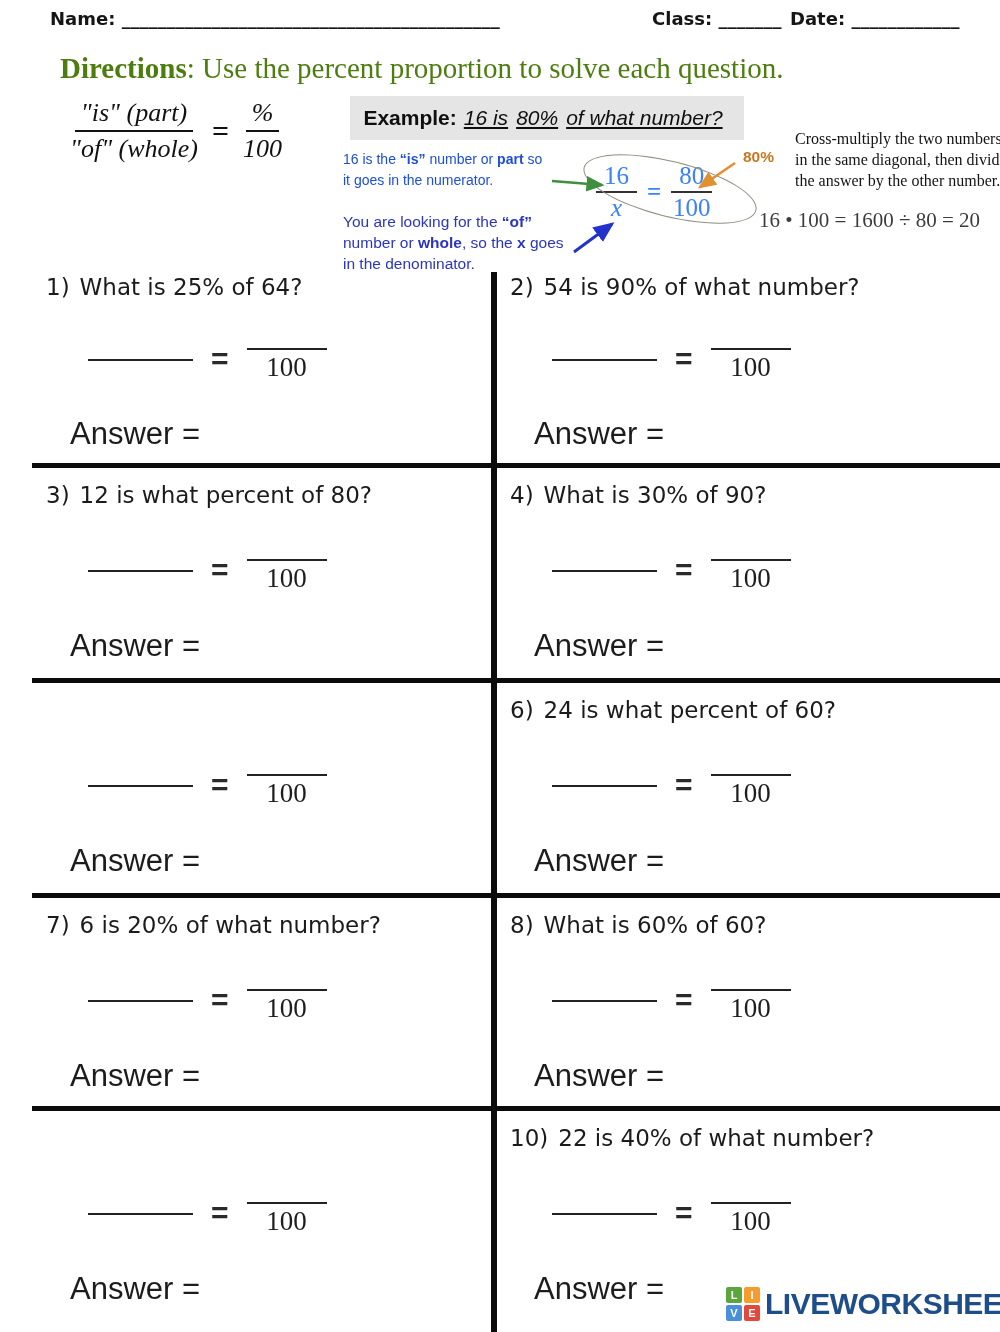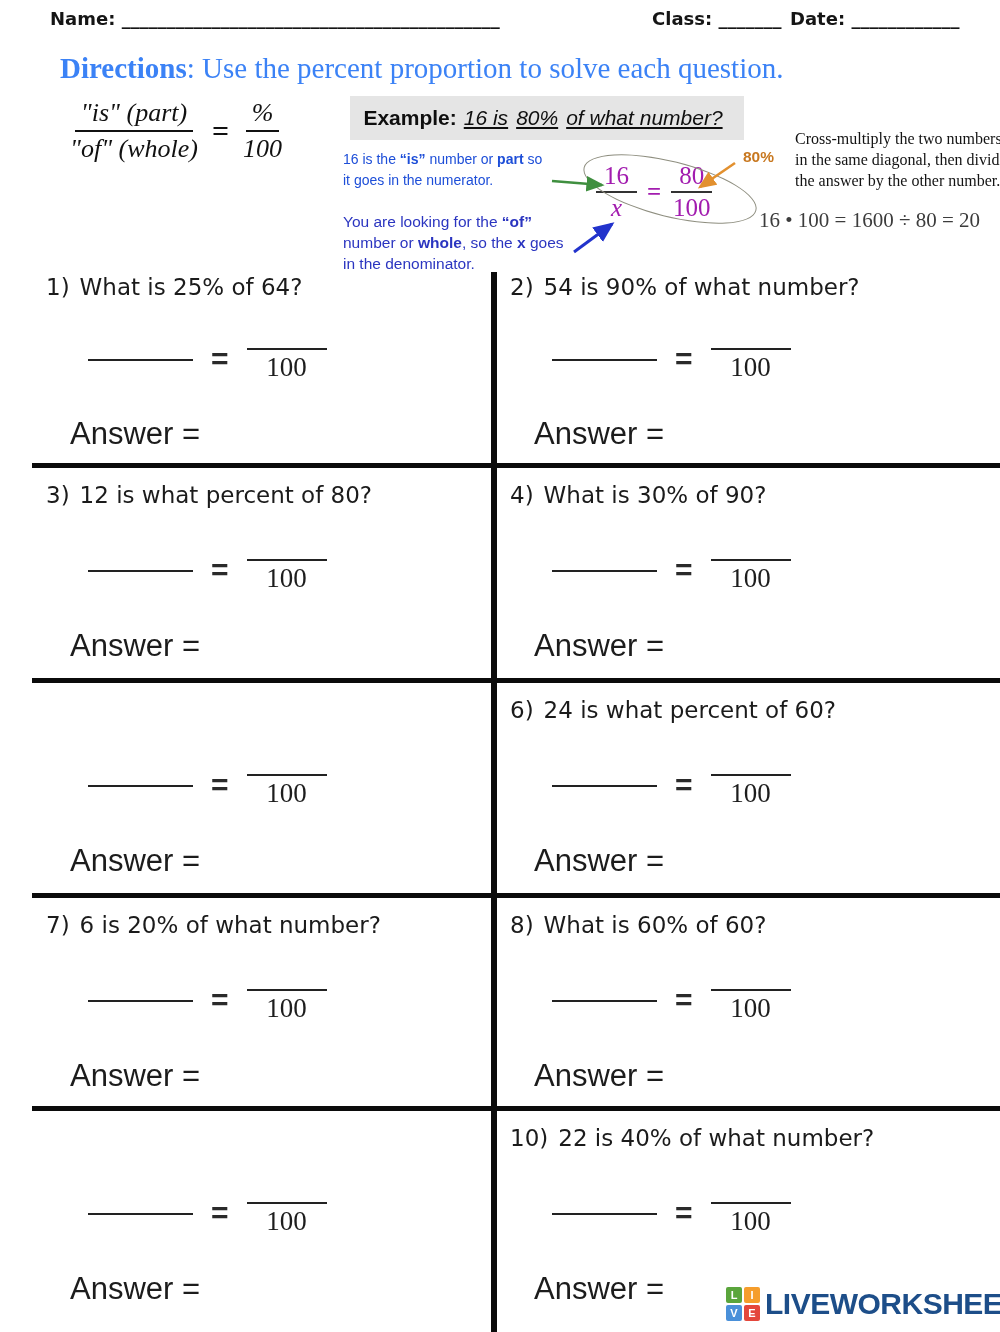--- a/index.html
+++ b/index.html
@@ -9,21 +9,21 @@
   
   .hdr{position:absolute;top:8px;font-family:"DejaVu Sans",sans-serif;font-weight:700;
        font-size:18px;color:#151515;white-space:nowrap;}
   .hdr .line{font-weight:700;letter-spacing:0px;}
   #name-field{left:18px;}
   #class-field{left:620px;}
   #date-field{left:758px;}
 
   
   .directions{position:absolute;left:28px;top:52px;font-family:"Liberation Serif",serif;
-              font-size:29px;color:#3b82f6;}
+              font-size:29px;color:#4d7c0f;}
   .directions b{font-weight:700;}
 
   
   .formula{position:absolute;left:38px;top:98px;display:flex;align-items:center;
            font-family:"Liberation Serif",serif;font-style:italic;font-size:26px;color:#111;}
   .formula .frac{display:flex;flex-direction:column;align-items:center;}
   .formula .num{padding:0 6px 2px 6px;border-bottom:2.5px solid #111;}
   .formula .den{padding-top:2px;}
   .formula .feq{font-style:normal;font-weight:700;font-size:30px;margin:0 14px;}
 
@@ -36,21 +36,21 @@
 
   
   .green-note{position:absolute;left:311px;top:149px;font-size:14px;line-height:21px;
               color:#1d4ed8;}
   .blue-note{position:absolute;left:311px;top:211px;font-size:15.5px;line-height:21px;
              color:#2b35c0;}
   .green-note b,.blue-note b{font-weight:700;}
 
   
   .ex-eq{position:absolute;left:564px;top:162px;display:flex;align-items:center;
-         font-family:"Liberation Serif",serif;font-size:25px;color:#a21caf;}
+         font-family:"Liberation Serif",serif;font-size:25px;color:#3b82f6;}
   .ex-eq .frac{display:flex;flex-direction:column;align-items:center;}
   .ex-eq .num{padding:0 8px 1px 8px;border-bottom:2.5px solid #333;}
   .ex-eq .den{padding-top:1px;}
   .ex-eq .feq{font-weight:700;margin:0 10px;}
   .ex-eq .var{font-style:italic;}
   .ellipse{position:absolute;left:549px;top:161px;width:176px;height:54px;
            border:1.6px solid #8f8f80;border-radius:50%;transform:rotate(14deg);}
   .pct-label{position:absolute;left:711px;top:148px;color:#c87820;font-size:15.5px;font-weight:600;}
   .arrows{position:absolute;left:500px;top:140px;width:250px;height:130px;}
 

